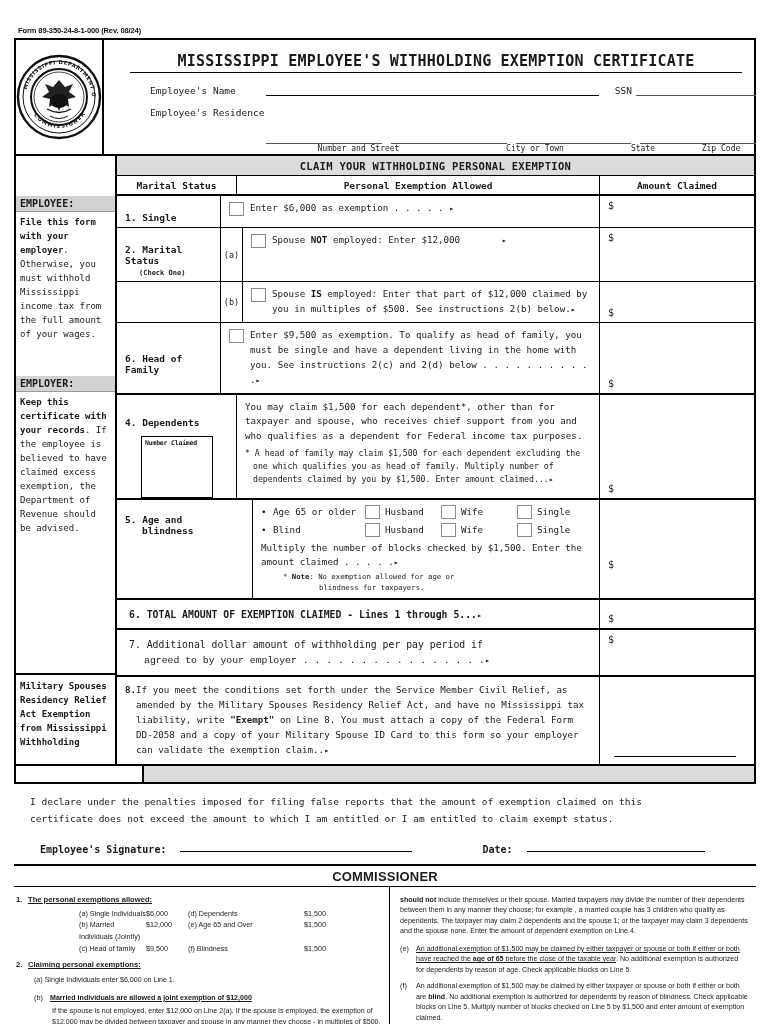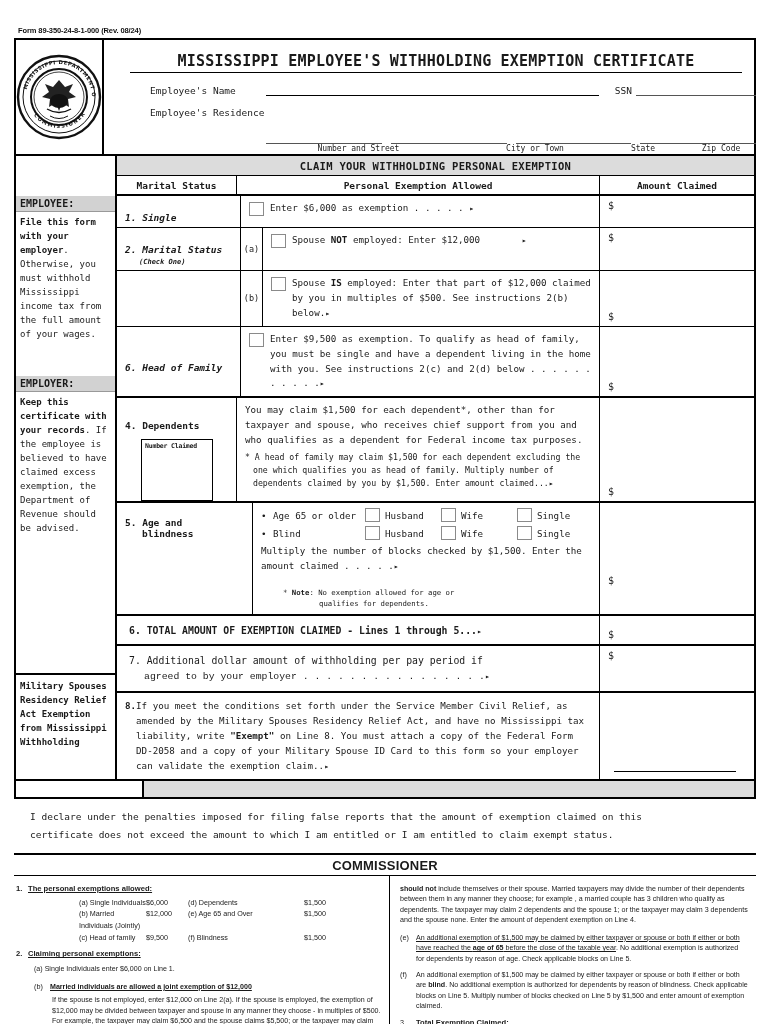--- a/index.html
+++ b/index.html
@@ -76,23 +76,23 @@
     border-bottom:1px solid #999;
   }
   .lc-text { font-size:9px; line-height:1.55; padding:4px 5px 6px 4px; }
   .lc-text b { font-weight:bold; }
   .lc-mil { font-size:9px; line-height:1.55; font-weight:bold; padding:5px 4px 4px 4px; }
 
   
   .row { display:flex; border-bottom:1px solid #000; }
   .row.thick { border-bottom:2px solid #000; }
   .c-marital {
-    width:124px; border-right:1px solid #000;
+    width:104px; border-right:1px solid #000;
     font-size:9.5px; font-weight:bold; display:flex; flex-direction:column;
-    justify-content:center; padding:16px 0 4px 8px;font-style:italic;
+    justify-content:center; padding:16px 0 4px 8px;
   }
   .c-marital .chk1 { font-size:7px; font-weight:bold; padding-left:14px; padding-top:3px; }
   .c-exempt { flex:1; border-right:1px solid #000; display:flex; }
   .c-amount { width:154px; font-size:10px; padding:4px 0 0 8px; position:relative; }
   .c-amount .dollar { position:absolute; bottom:4px; left:8px; font-size:10px; }
 
   .ab-cell {
     width:22px; border-right:1px solid #000; font-size:8.5px;
     display:flex; align-items:center; justify-content:center;
   }
@@ -122,21 +122,21 @@
   
   .ab-label { width:136px; border-right:1px solid #000; font-size:9.5px; font-weight:bold; padding:14px 0 0 8px; }
   .ab-label .l2 { padding-left:17px; }
   .ab-body { flex:1; border-right:1px solid #000; padding:5px 6px 4px 8px; }
   .ab-line { display:flex; align-items:center; font-size:9.2px; gap:0px; margin-bottom:4px; }
   .ab-line .bullet { width:12px; }
   .ab-line .ablab { width:92px; }
   .ab-line .obox { width:15px; height:14px; border:1px solid #8a8a8a; margin:0 5px 0 0; }
   .ab-line .w { width:56px; }
   .ab-mult { font-size:9.2px; line-height:1.62; margin-top:4px; }
-  .ab-note { font-size:7.3px; line-height:1.5; padding-left:22px; margin-top:14px; }
+  .ab-note { font-size:7.3px; line-height:1.5; padding-left:22px; margin-top:2px; }
   .ab-note b { font-weight:bold; }
   .ab-note .nl2 { padding-left:36px; }
 
   
   .full-line { flex:1; border-right:1px solid #000; font-size:9.8px; font-weight:bold; padding:9px 6px 8px 12px; }
   .full-line.reg { font-weight:normal; line-height:1.62; padding:7px 6px 6px 12px; }
   .full-line.reg .ind { padding-left:15px;font-family:Liberation Mono, monospace; }
 
   
   .mil-body { flex:1; border-right:1px solid #000; font-size:9.2px; line-height:1.62; padding:6px 6px 6px 8px; display:flex; }
@@ -379,21 +379,21 @@
               <span class="w">Wife</span>
               <span class="obox"></span>
               <span class="w">Single</span>
             </div>
             <div class="ab-mult">
               <span>Multiply the number of blocks checked by $1,500. Enter the amount claimed . . . . .</span><span class="arrow">▸</span>
             </div>
             <div class="ab-note">
               <span>*</span>
               <b>Note</b><span>: No exemption allowed for age or</span>
-              <div class="nl2">qualifies for dependents.</div>
+              <div class="nl2">blindness for taxpayers.</div>
             </div>
           </div>
           <div class="c-amount">
             <span class="dollar" style="bottom:28px;">$</span>
           </div>
         </div>
 
         <div class="row thick">
           <div class="full-line">
             <span>6. TOTAL AMOUNT OF EXEMPTION CLAIMED - Lines 1  through 5...</span><span class="arrow">▸</span>
@@ -432,20 +432,26 @@
       <div class="g1"></div>
       <div class="g2"></div>
     </div>
   </div>
 
   <div class="declare">
     <div>I declare under the penalties imposed for filing false reports that the amount of exemption claimed on this</div>
     <div>certificate does not exceed the amount to which I am entitled or I am entitled to claim exempt status.</div>
   </div>
 
+  <div class="sig-row">
+    <span>Employee's Signature:</span>
+    <span class="sig-rule"></span>
+    <span class="date-lab">Date:</span>
+    <span class="date-rule"></span>
+  </div>
 
   <div class="instr-sep"></div>
   <div class="instr-title">COMMISSIONER</div>
   <div class="instr-rule"></div>
 
   <div class="instr-cols">
 
     <div class="icol left">
 
       <div class="i-h" style="margin-top:3px;">

